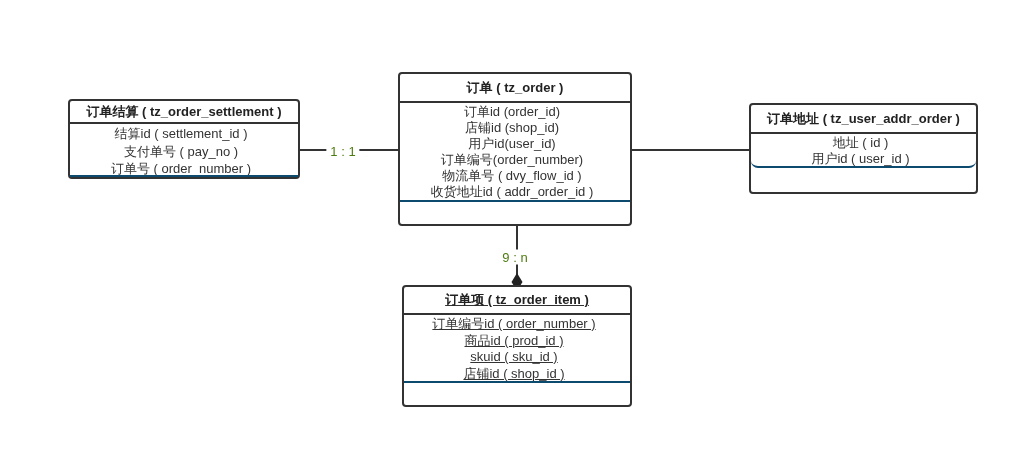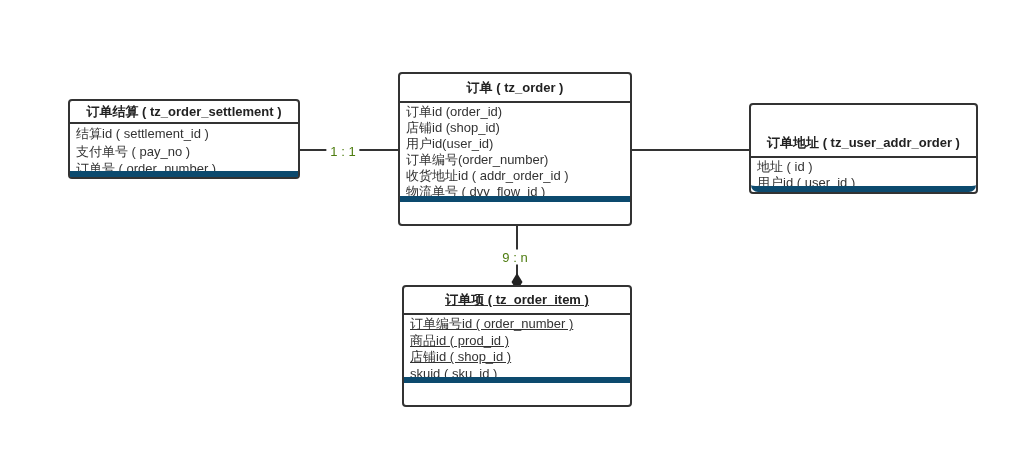--- a/index.html
+++ b/index.html
@@ -32,40 +32,41 @@
     font-size: 13px;
     color: #222222;
     text-align: center;
     display: flex;
     align-items: center;
     justify-content: center;
     white-space: nowrap;
   }
   .entity-fields {
     box-sizing: border-box;
-    border-bottom: 6px solid #0c4a6e;
+    border-bottom: 2px solid #0c4a6e;
     padding: 1px 12px 0 6px;
     font-size: 13px;
     color: #333333;
     overflow: hidden;
+    text-align: center;
   }
   .field { white-space: nowrap; }
   .entity-footer { flex: 1; }
 
   
   .e-settlement { left: 68px;  top: 99px;  width: 232px; height: 80px; }
   .e-settlement .entity-title  { height: 24px; }
   .e-settlement .entity-fields { height: 54px; line-height: 17.5px; }
 
   .e-order { left: 398px; top: 72px;  width: 234px; height: 154px; }
   .e-order .entity-title  { height: 29px; }
   .e-order .entity-fields { height: 99px; line-height: 16.1px; }
 
   .e-addr { left: 749px; top: 103px; width: 229px; height: 91px; }
-  .e-addr .entity-title  { height: 29px; margin-top: 24px; }
+  .e-addr .entity-title  { height: 29px; }
   .e-addr .entity-fields { height: 34px; line-height: 16px; border-radius: 7px; }
 
   .e-item { left: 402px; top: 285px; width: 230px; height: 122px; text-decoration: underline; }
   .e-item .entity-title  { height: 28px; }
   .e-item .entity-fields { height: 68px; line-height: 16.5px; }
 
   
   .hline, .vline { position: absolute; background: #333333; }
   .conn-a { left: 300px; top: 149px; width: 98px;  height: 2px; }
   .conn-b { left: 630px; top: 149px; width: 119px; height: 2px; }
@@ -117,39 +118,39 @@
     <div class="entity-footer"></div>
   </div>
 
   <div class="entity e-order">
     <div class="entity-title">订单 ( tz_order )</div>
     <div class="entity-fields">
       <div class="field">订单id (order_id)</div>
       <div class="field">店铺id (shop_id)</div>
       <div class="field">用户id(user_id)</div>
       <div class="field">订单编号(order_number)</div>
+      <div class="field">物流单号 ( dvy_flow_id )</div>
       <div class="field">收货地址id ( addr_order_id )</div>
-      <div class="field">物流单号 ( dvy_flow_id )</div>
     </div>
     <div class="entity-footer"></div>
   </div>
 
   <div class="entity e-addr">
     <div class="entity-title">订单地址 ( tz_user_addr_order )</div>
     <div class="entity-fields">
       <div class="field">地址 ( id )</div>
       <div class="field">用户id ( user_id )</div>
     </div>
     <div class="entity-footer"></div>
   </div>
 
   <div class="entity e-item">
     <div class="entity-title">订单项 ( tz_order_item )</div>
     <div class="entity-fields">
       <div class="field">订单编号id ( order_number )</div>
       <div class="field">商品id ( prod_id )</div>
+      <div class="field">skuid ( sku_id )</div>
       <div class="field">店铺id ( shop_id )</div>
-      <div class="field">skuid ( sku_id )</div>
     </div>
     <div class="entity-footer"></div>
   </div>
 
 </div>
 
 </body></html>

